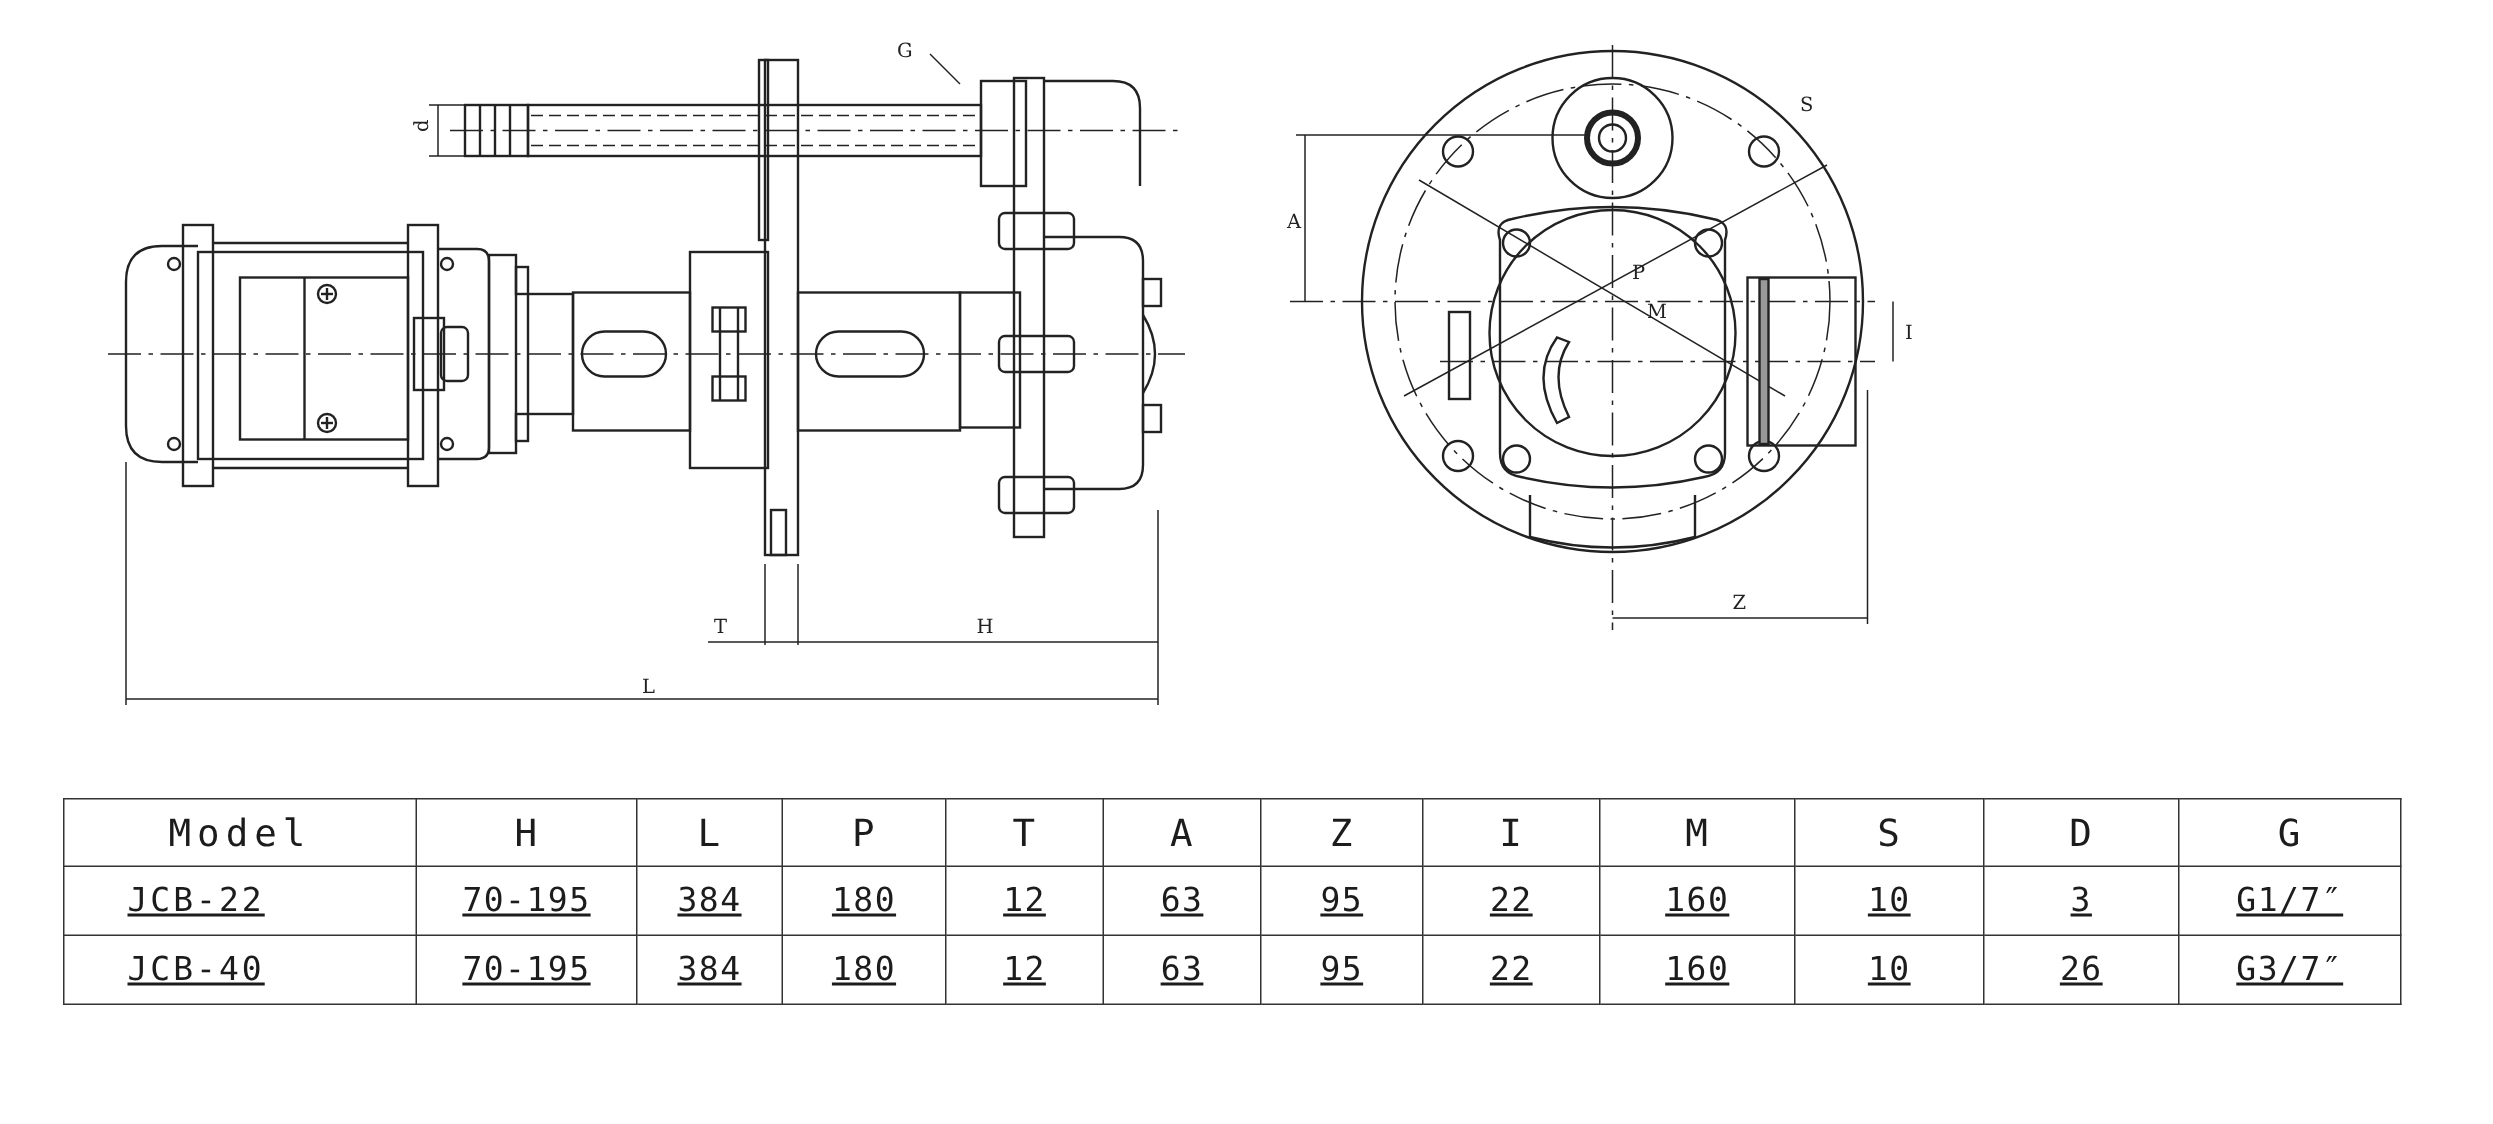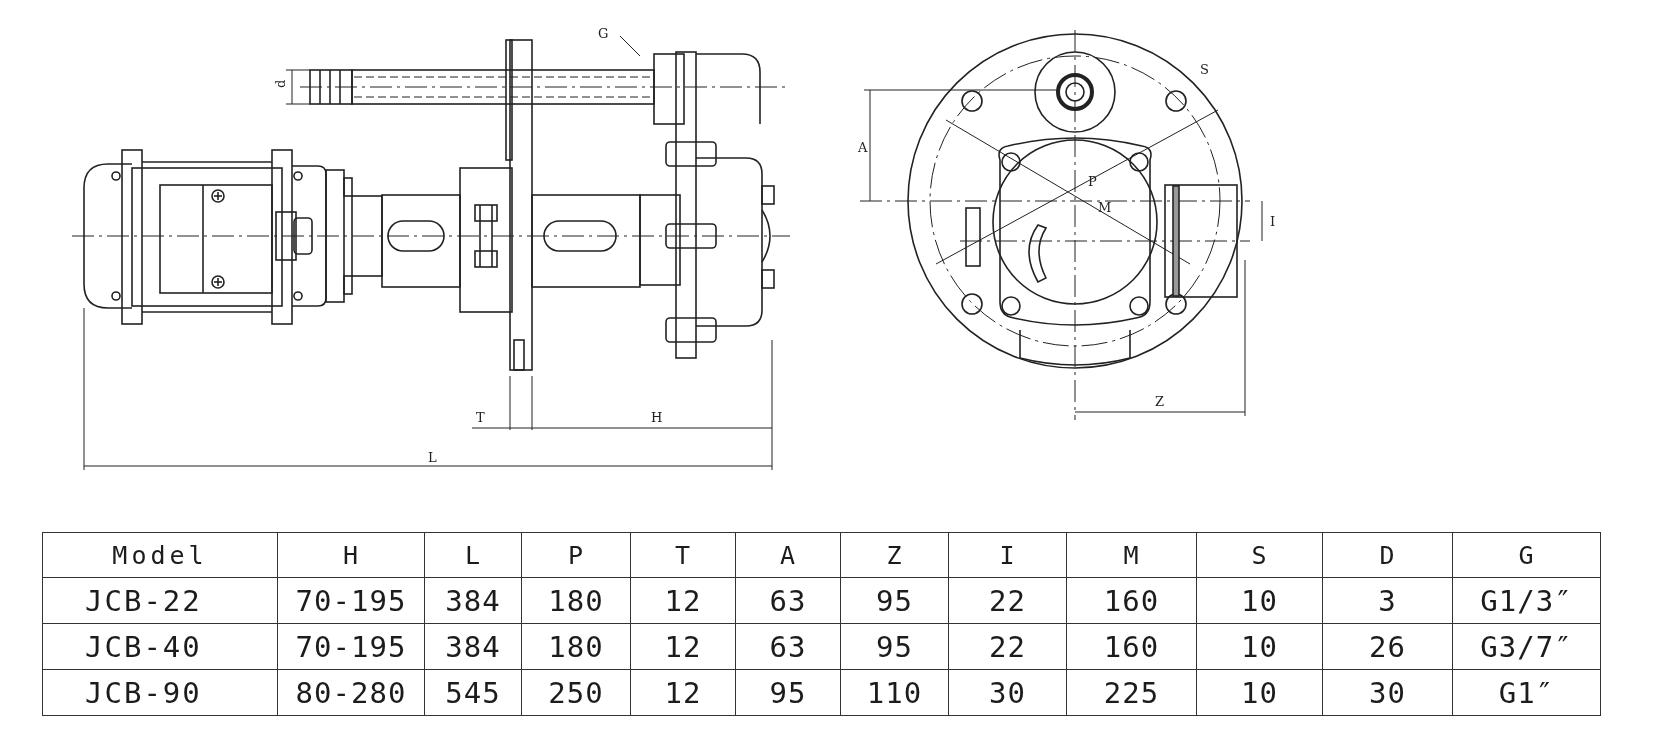--- a/index.html
+++ b/index.html
@@ -2,21 +2,21 @@
 <html><head>
 <meta charset="utf-8">
 <style>
   html, body { margin:0; padding:0; background:#ffffff; }
   body { width:1662px; height:749px; position:relative; overflow:hidden; font-family:"DejaVu Sans", sans-serif; color:#1a1a1a; }
   #drawing { position:absolute; left:0; top:0; width:1662px; height:500px; }
   #drawing svg { display:block; }
   .spec-table { position:absolute; left:42px; top:532px; border-collapse:collapse; table-layout:fixed; }
   .spec-table td, .spec-table th { border:1.6px solid #333; padding:0; text-align:center; font-family:"DejaVu Sans Mono", "Liberation Mono", monospace; font-weight:normal; color:#1c1c1c; }
   .spec-table th { height:44px; font-size:25px; letter-spacing:1px; }
-  .spec-table td { height:45px; font-size:29px; letter-spacing:1px; }
+  .spec-table td { height:45px; font-size:22px; letter-spacing:1px;text-decoration:underline; }
   .spec-table th.model-col { letter-spacing:4px; }
   .spec-table td.model-col { letter-spacing:2px; text-align:left; padding-left:42px; }
   .dim-label { font-family:"DejaVu Serif", serif; font-size:13px; fill:#222; }
 </style>
 </head>
 <body>
 
 <div id="drawing">
   <svg width="1662" height="500" viewBox="0 0 1662 500" xmlns="http://www.w3.org/2000/svg" fill="none" stroke="#222" stroke-width="1.6">
 
@@ -202,44 +202,30 @@
       <td>70-195</td>
       <td>384</td>
       <td>180</td>
       <td>12</td>
       <td>63</td>
       <td>95</td>
       <td>22</td>
       <td>160</td>
       <td>10</td>
       <td>3</td>
-      <td>G1/3″</td>
+      <td>G1/7″</td>
     </tr>
     <tr>
       <td class="model-col">JCB-40</td>
       <td>70-195</td>
       <td>384</td>
       <td>180</td>
       <td>12</td>
       <td>63</td>
       <td>95</td>
       <td>22</td>
       <td>160</td>
       <td>10</td>
       <td>26</td>
       <td>G3/7″</td>
     </tr>
-    <tr>
-      <td class="model-col">JCB-90</td>
-      <td>80-280</td>
-      <td>545</td>
-      <td>250</td>
-      <td>12</td>
-      <td>95</td>
-      <td>110</td>
-      <td>30</td>
-      <td>225</td>
-      <td>10</td>
-      <td>30</td>
-      <td>G1″</td>
-    </tr>
   </tbody>
 </table>
 
 </body></html>

